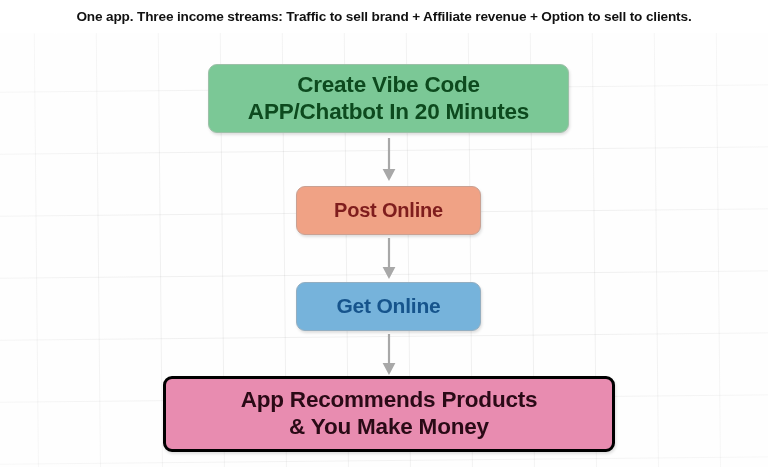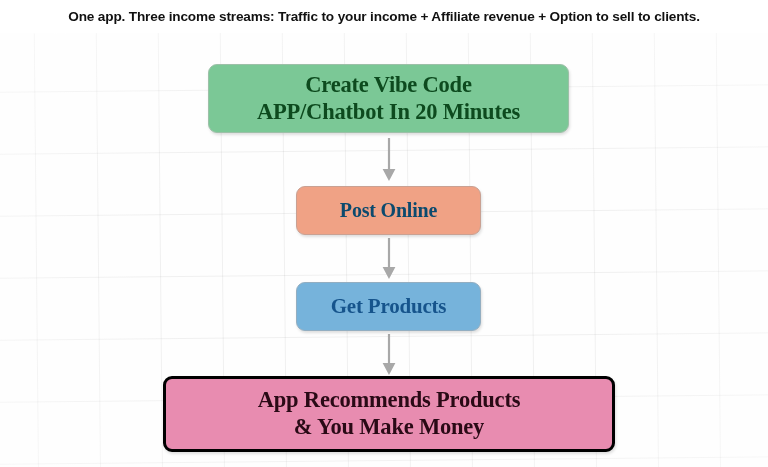--- a/index.html
+++ b/index.html
@@ -69,21 +69,20 @@
   .flow-box {
     position: absolute;
     box-sizing: border-box;
     border-radius: 9px;
     display: flex;
     align-items: center;
     justify-content: center;
     text-align: center;
     z-index: 3;
     box-shadow: 1px 2px 3px rgba(0,0,0,0.13);
-    font-family: Liberation Serif, serif;
   }
   .flow-label {
     font-weight: bold;
     line-height: 1.18;
     white-space: pre-line;
     letter-spacing: -0.2px;
   }
 
   #box-create {
     left: 208px;
@@ -100,21 +99,21 @@
 
   #box-post {
     left: 296px;
     top: 186px;
     width: 185px;
     height: 49px;
     background: #f0a285;
     border: 1px solid #c9a193;
   }
   #box-post .flow-label {
-    color: #0c4a6e;
+    color: #7f1d1d;
     font-size: 20px;
   }
 
   #box-traffic {
     left: 296px;
     top: 282px;
     width: 185px;
     height: 49px;
     background: #76b3db;
     border: 1px solid #93aec1;
@@ -145,21 +144,21 @@
 </style>
 </head>
 <body>
 
 <div id="canvas">
 
   <div id="grid-bg"></div>
   <div id="vignette"></div>
 
   <div id="caption-band"></div>
-  <div id="caption-text">One app. Three income streams: Traffic to your income + Affiliate revenue + Option to sell to clients.</div>
+  <div id="caption-text">One app. Three income streams: Traffic to sell brand + Affiliate revenue + Option to sell to clients.</div>
 
   <div class="flow-box" id="box-create">
     <span class="flow-label">Create Vibe Code
 APP/Chatbot In 20 Minutes</span>
   </div>
 
   <svg class="flow-arrow" style="left:380px; top:138px;" width="18" height="44" viewBox="0 0 18 44">
     <line x1="9" y1="0" x2="9" y2="32" stroke="#a8a8a8" stroke-width="2.2"></line>
     <polygon points="9,43 2.6,31 15.4,31" fill="#a8a8a8"></polygon>
   </svg>
@@ -167,21 +166,21 @@
   <div class="flow-box" id="box-post">
     <span class="flow-label">Post Online</span>
   </div>
 
   <svg class="flow-arrow" style="left:380px; top:238px;" width="18" height="42" viewBox="0 0 18 42">
     <line x1="9" y1="0" x2="9" y2="30" stroke="#a8a8a8" stroke-width="2.2"></line>
     <polygon points="9,41 2.6,29 15.4,29" fill="#a8a8a8"></polygon>
   </svg>
 
   <div class="flow-box" id="box-traffic">
-    <span class="flow-label">Get Products</span>
+    <span class="flow-label">Get Online</span>
   </div>
 
   <svg class="flow-arrow" style="left:380px; top:334px;" width="18" height="42" viewBox="0 0 18 42">
     <line x1="9" y1="0" x2="9" y2="30" stroke="#a8a8a8" stroke-width="2.2"></line>
     <polygon points="9,41 2.6,29 15.4,29" fill="#a8a8a8"></polygon>
   </svg>
 
   <div class="flow-box" id="box-money">
     <span class="flow-label">App Recommends Products
 &amp; You Make Money</span>

